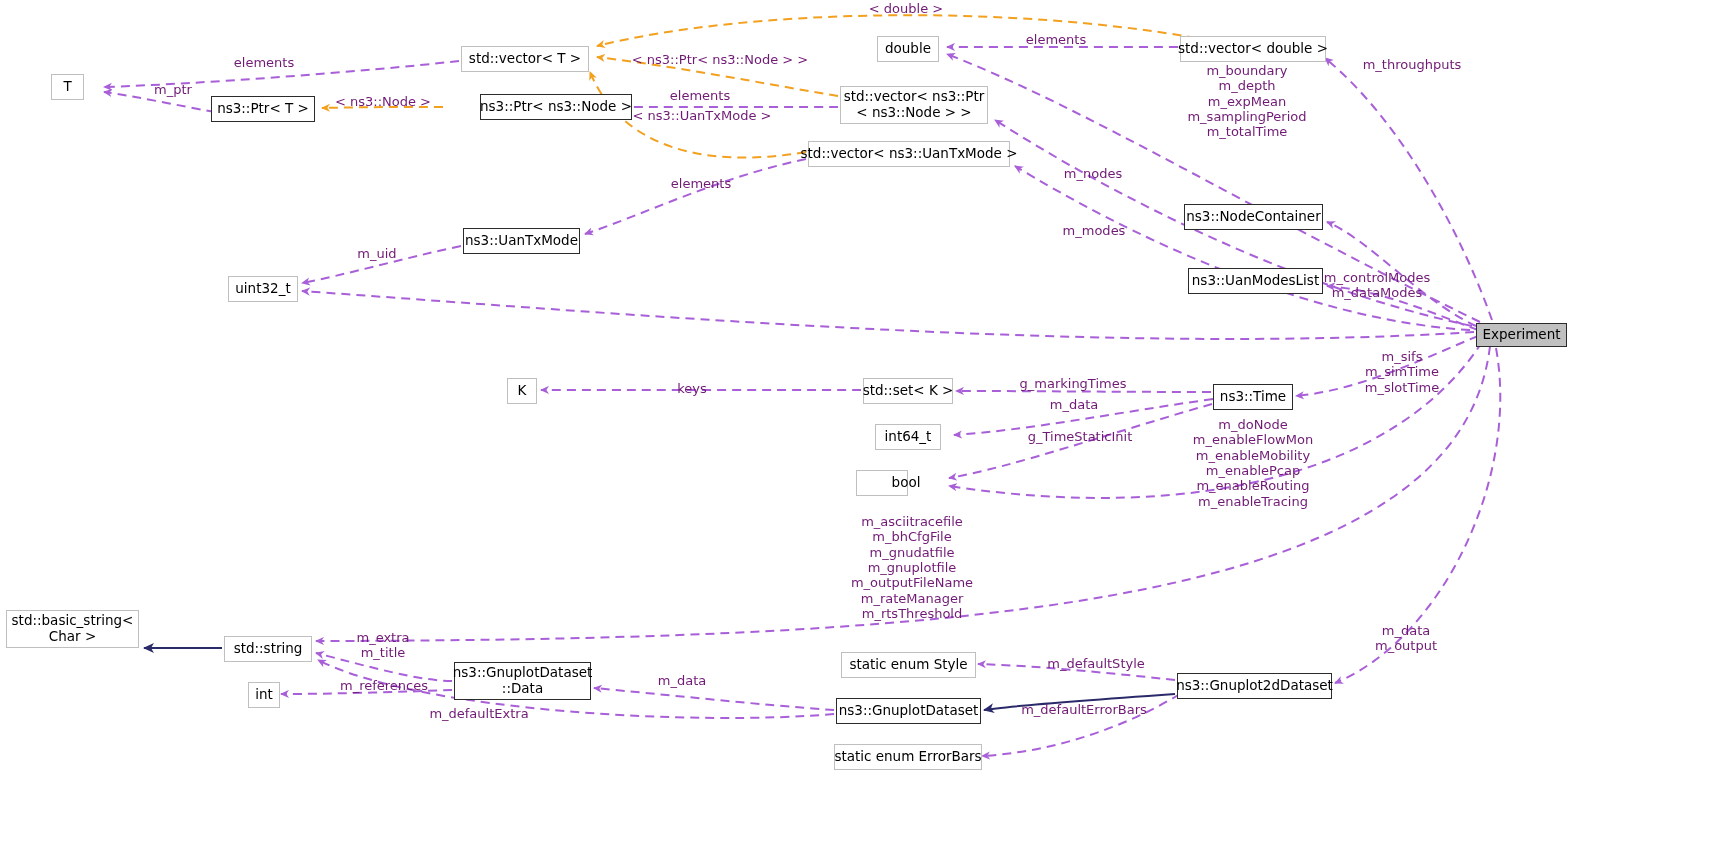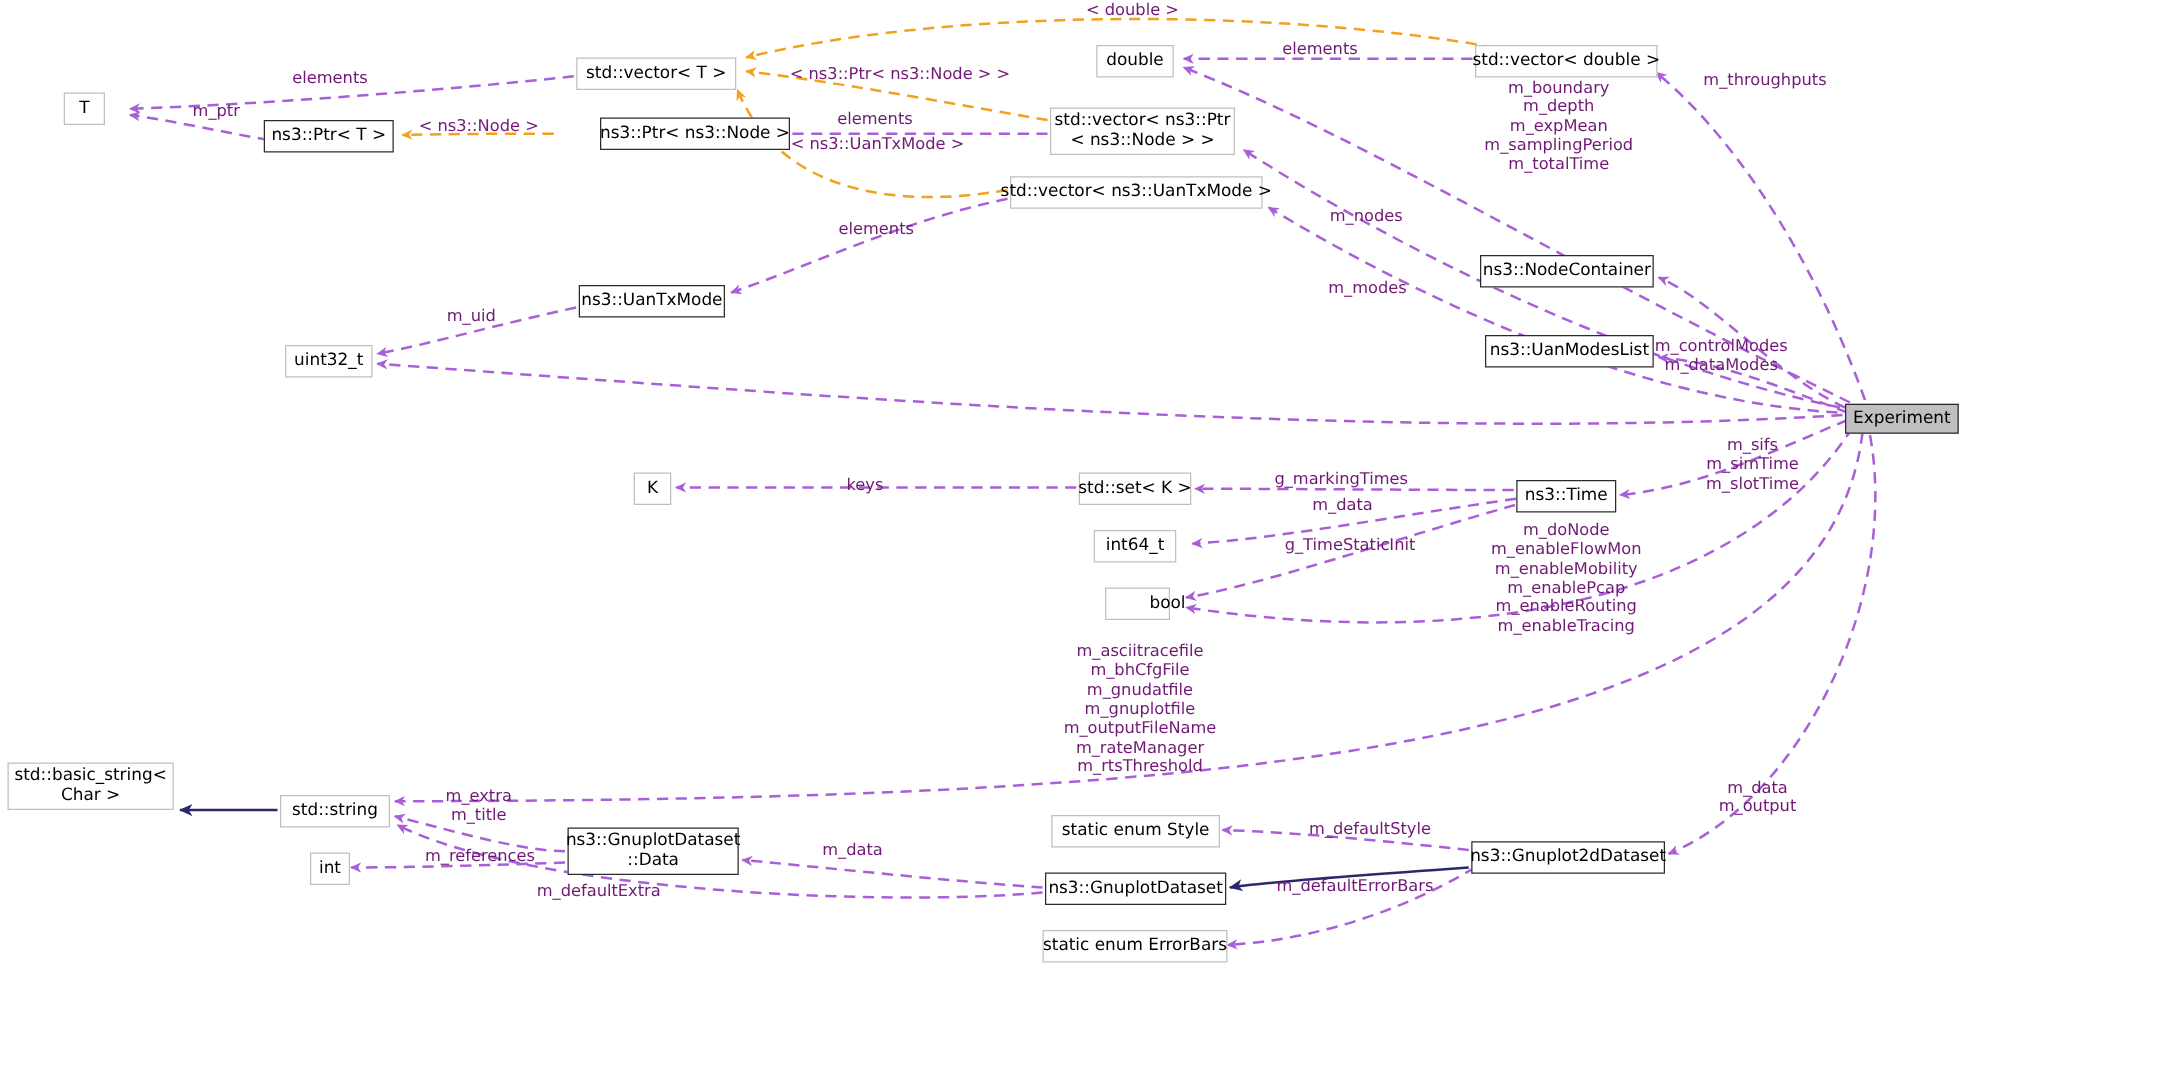--- a/index.html
+++ b/index.html
@@ -142,21 +142,21 @@
 &lt; ns3::Node &gt; &gt;</div>
   <div class="node" style="left:808px;top:141px;width:202px;height:26px;">std::vector&lt; ns3::UanTxMode &gt;</div>
   <div class="node strong" style="left:463px;top:228px;width:117px;height:26px;">ns3::UanTxMode</div>
   <div class="node" style="left:228px;top:276px;width:70px;height:26px;">uint32_t</div>
   <div class="node strong" style="left:1184px;top:204px;width:139px;height:26px;">ns3::NodeContainer</div>
   <div class="node strong" style="left:1188px;top:268px;width:135px;height:26px;text-align:center;">ns3::UanModesList</div>
   <div class="node focus" style="left:1476px;top:323px;width:91px;height:24px;">Experiment</div>
   <div class="node" style="left:507px;top:378px;width:30px;height:26px;">K</div>
   <div class="node" style="left:863px;top:378px;width:90px;height:26px;">std::set&lt; K &gt;</div>
   <div class="node" style="left:875px;top:424px;width:66px;height:26px;">int64_t</div>
-  <div class="node" style="left:884px;top:470px;width:52px;height:26px;padding-left:48px;">bool</div>
+  <div class="node" style="left:856px;top:470px;width:52px;height:26px;padding-left:48px;">bool</div>
   <div class="node strong" style="left:1213px;top:384px;width:80px;height:26px;">ns3::Time</div>
   <div class="node" style="left:6px;top:610px;width:133px;height:38px;">std::basic_string&lt;
 Char &gt;</div>
   <div class="node" style="left:224px;top:636px;width:88px;height:26px;">std::string</div>
   <div class="node" style="left:248px;top:682px;width:32px;height:26px;">int</div>
   <div class="node strong" style="left:454px;top:662px;width:137px;height:38px;">ns3::GnuplotDataset
 ::Data</div>
   <div class="node strong" style="left:836px;top:698px;width:145px;height:26px;">ns3::GnuplotDataset</div>
   <div class="node strong" style="left:1177px;top:673px;width:155px;height:26px;">ns3::Gnuplot2dDataset</div>
   <div class="node" style="left:841px;top:652px;width:135px;height:26px;">static enum Style</div>

